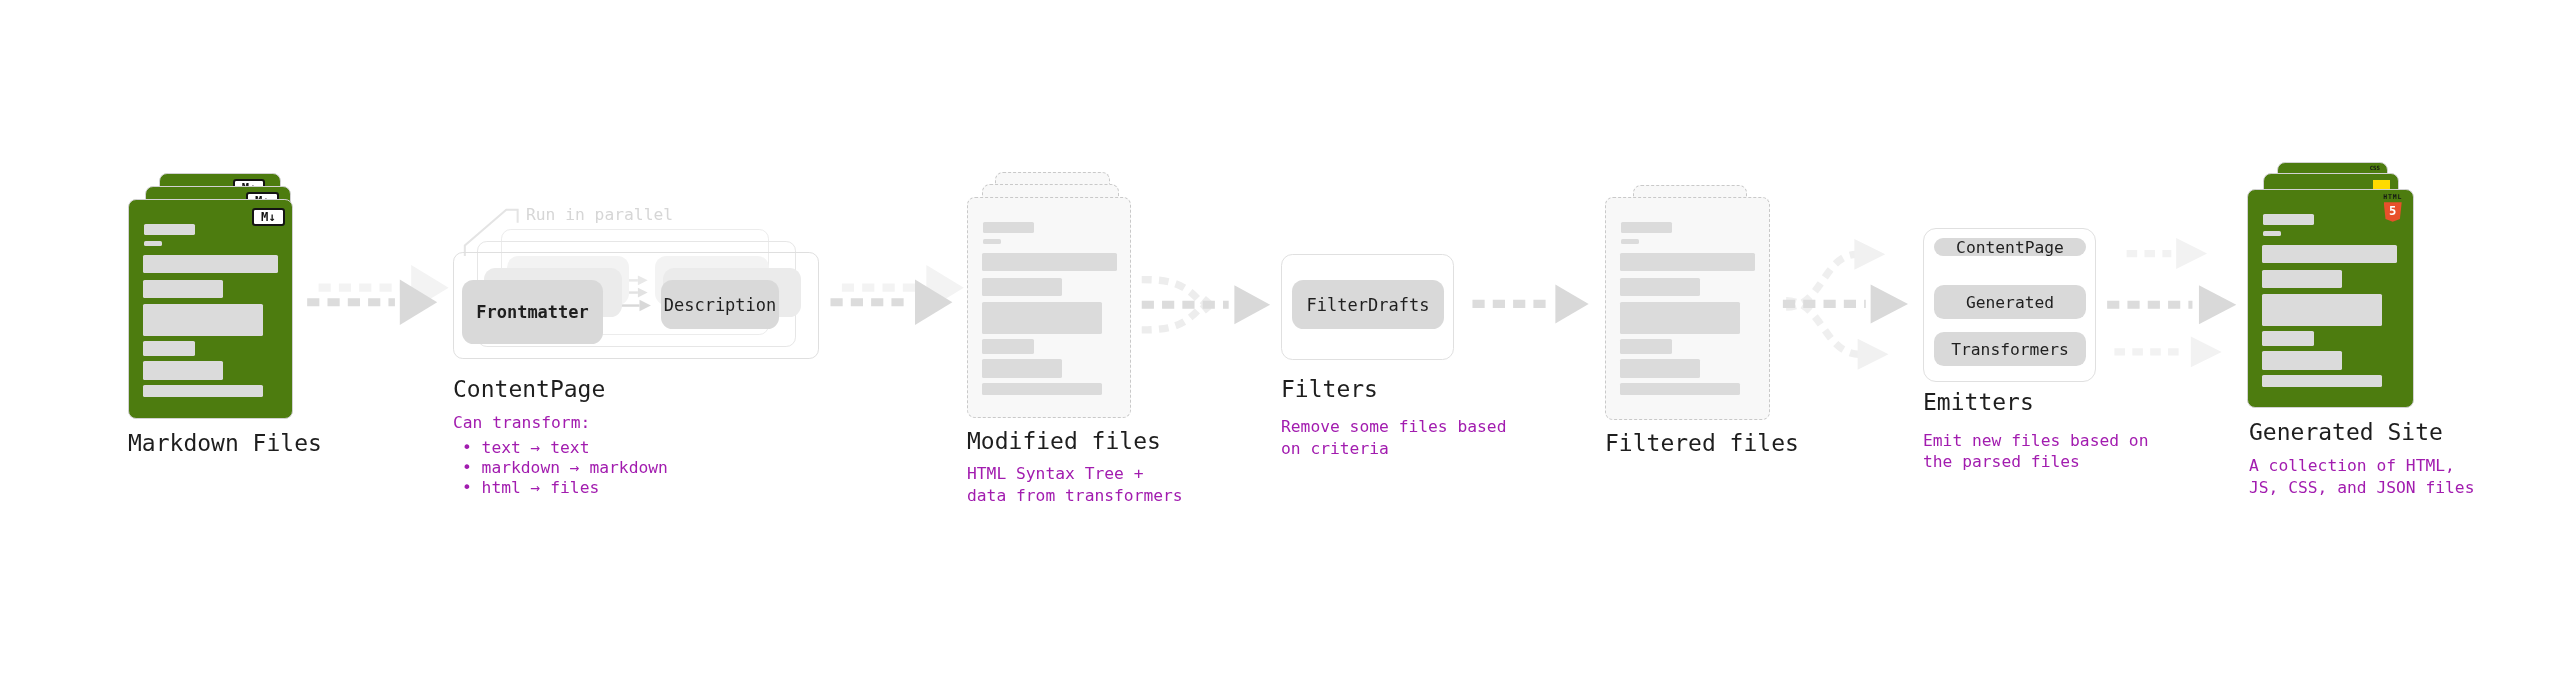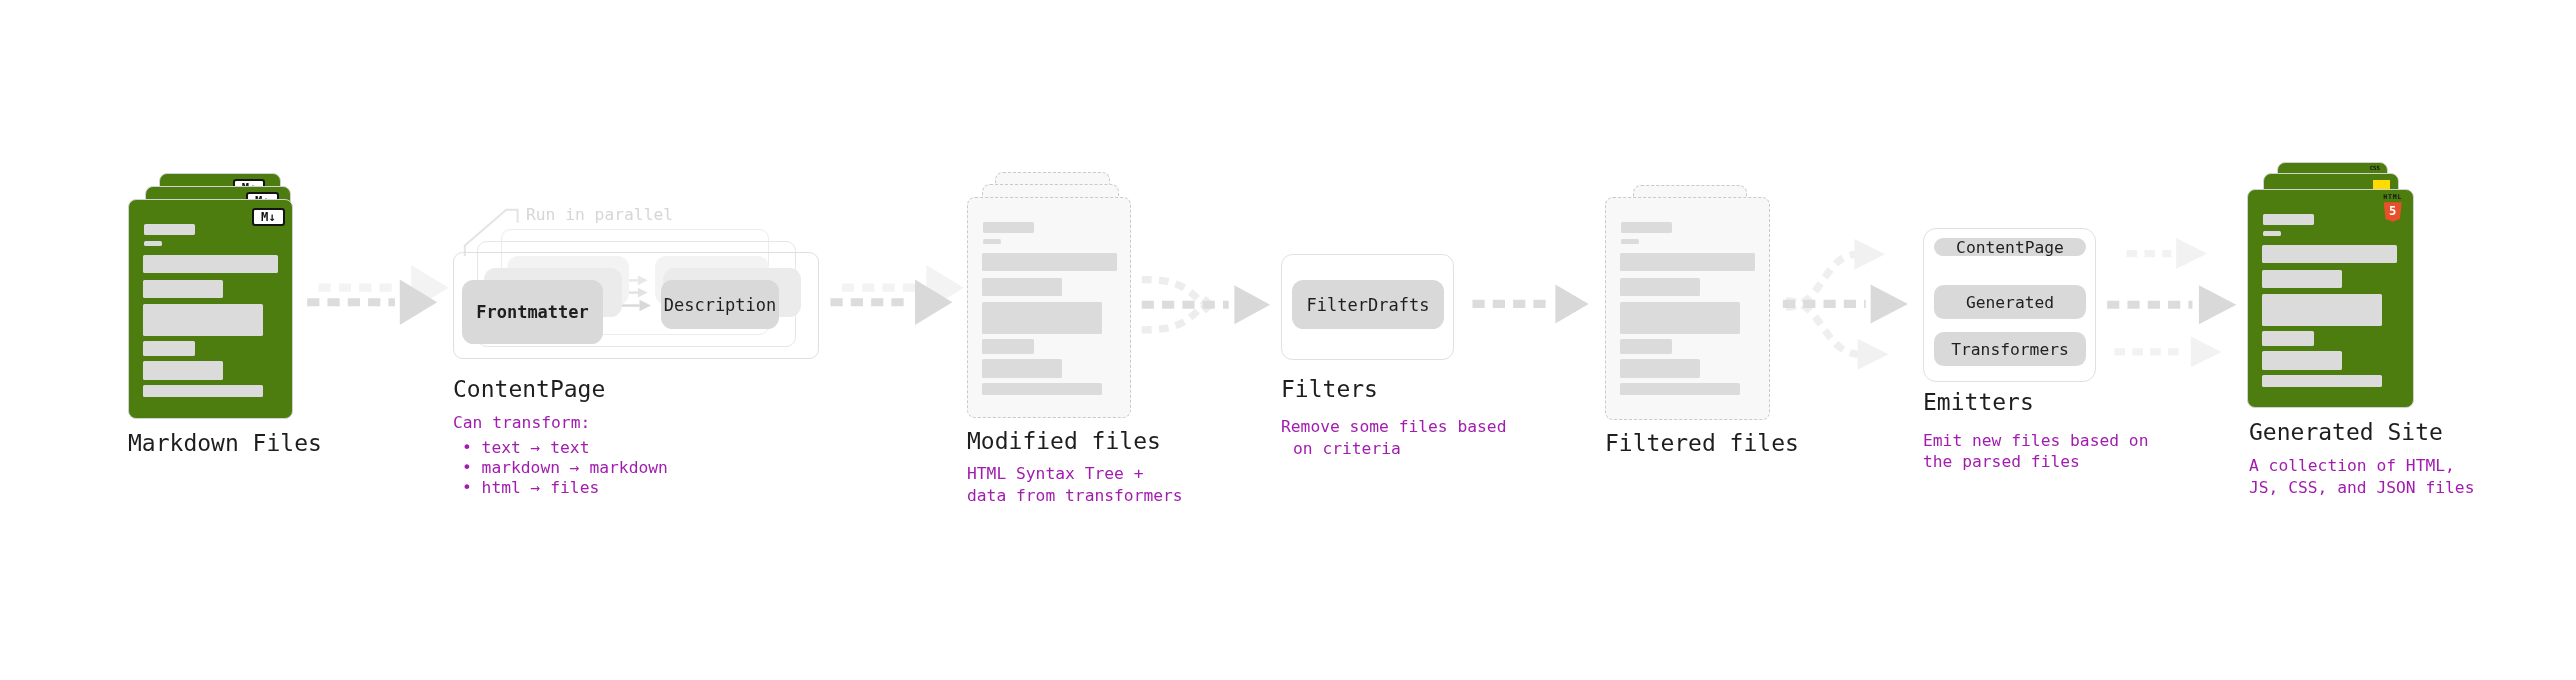--- a/index.html
+++ b/index.html
@@ -181,21 +181,21 @@
     </div>
   </div>
   <div class="title" style="left:967px;top:429px;">Modified files</div>
   <div class="detail" style="left:967px;top:465px;">HTML Syntax Tree +</div>
   <div class="detail" style="left:967px;top:487px;">data from transformers</div>
 
   <div class="fbox" style="left:1281px;top:254px;width:173px;height:106px;"></div>
   <div class="pill" style="left:1292px;top:280px;width:152px;height:49px;">FilterDrafts</div>
   <div class="title" style="left:1281px;top:377px;">Filters</div>
   <div class="detail" style="left:1281px;top:418px;">Remove some files based</div>
-  <div class="detail" style="left:1281px;top:440px;margin-left:12px;">on criteria</div>
+  <div class="detail" style="left:1281px;top:440px;">on criteria</div>
 
   <div class="card dashed" style="left:1633px;top:185px;width:114px;height:57px;"></div>
   <div class="card dashed" style="left:1605px;top:197px;width:165px;height:223px;">
     <div class="bars">
       <div class="b1"></div>
         <div class="b2"></div>
       <div class="b3"></div>
         <div class="b4"></div>
       <div class="b5"></div>
         <div class="b6"></div>

